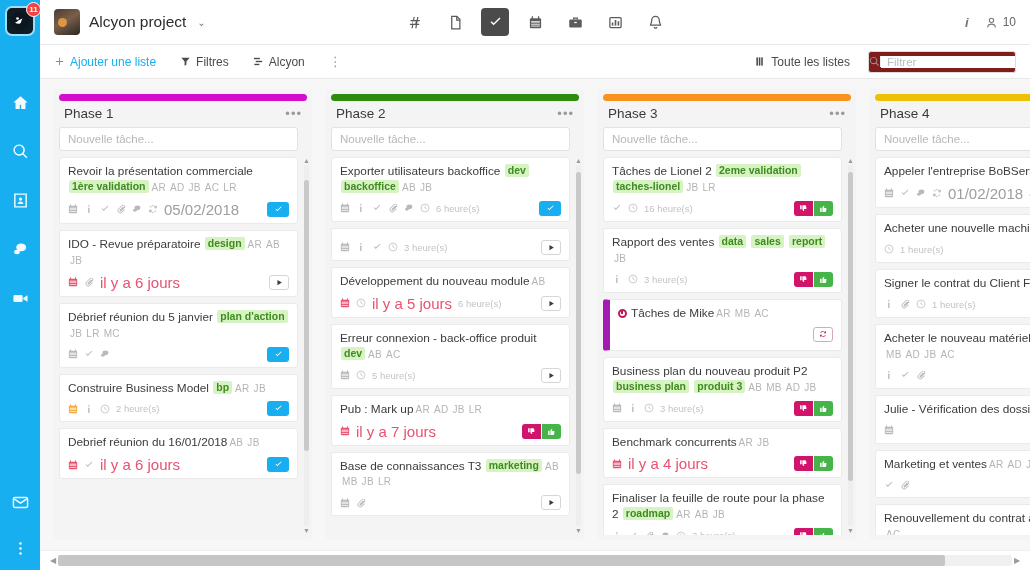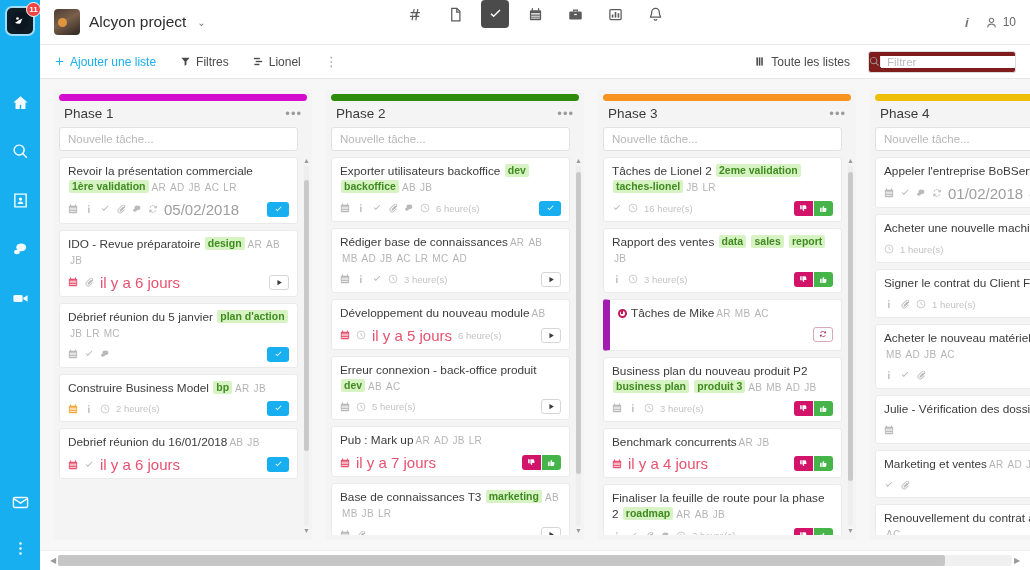--- a/index.html
+++ b/index.html
@@ -35,21 +35,21 @@
   .rail-ic { width:20px; height:20px; opacity:.95; display:flex; align-items:center; justify-content:center; }
   .rail-ic svg { width:17px; height:17px; fill:#ffffff; }
   .rail-bottom { margin-top:auto; display:flex; flex-direction:column; gap:26px; align-items:center; padding-bottom:12px; }
 
   
   .main { flex:1; display:flex; flex-direction:column; min-width:0; }
 
   
   .topbar {
     height:45px; background:#fff; border-bottom:1px solid #e8e8e8;
-    display:flex; padding:0 14px; position:relative;
+    display:flex; align-items:center; padding:0 14px; position:relative;
   }
   .proj { display:flex; align-items:center; gap:9px; }
   .proj-thumb {
     width:26px; height:26px; border-radius:4px;
     background:linear-gradient(150deg,#4b3b33 0%,#7a5f4a 45%,#2b2622 100%);
     position:relative; overflow:hidden;
   }
   .proj-thumb::after {
     content:""; position:absolute; left:4px; top:9px; width:9px; height:9px;
     border-radius:50%; background:#f0a040; opacity:.85;
@@ -351,21 +351,21 @@
             <path d="M3 4h18l-7 8v7l-4 2v-9z"></path>
           </svg>
         <span>Filtres</span>
       </div>
       <div class="tb-item">
         <svg class="gray" viewBox="0 0 24 24">
             <rect x="2" y="4" width="13" height="3"></rect>
             <rect x="6" y="10.5" width="14" height="3"></rect>
             <rect x="3" y="17" width="11" height="3"></rect>
           </svg>
-        <span>Lionel</span>
+        <span>Alcyon</span>
       </div>
       <div class="tb-dots">⋮</div>
 
       <div class="tb-right">
         <div class="tb-item">
           <svg class="gray" viewBox="0 0 24 24">
               <rect x="3" y="3" width="3.4" height="18"></rect>
               <rect x="8.3" y="3" width="3.4" height="18"></rect>
               <rect x="13.6" y="3" width="3.4" height="18"></rect>
             </svg>
@@ -570,21 +570,20 @@
                     </svg>
                     <span class="dur">6 heure(s)</span>
                     <span class="spacer"></span>
                     <div class="btn-done">
                       <svg viewBox="0 0 24 24">
                         <path d="M20 5.5l-11 11-5-5 1.6-1.6L9 13.3 18.4 4z"></path>
                       </svg>
                     </div>
                   </div>
                 </div><div class="card">
-                  <div class="card-title"><span>Rédiger base de connaissances</span><span class="ini">AR</span><span class="ini">AB</span><span class="ini">MB</span><span class="ini">AD</span><span class="ini">JB</span><span class="ini">AC</span><span class="ini">LR</span><span class="ini">MC</span><span class="ini">AD</span></div>
                   <div class="card-meta">
                     <svg viewBox="0 0 24 24">
                       <rect x="2" y="4" width="20" height="18" rx="2"></rect>
                       <rect x="4" y="9" width="16" height="2" fill="#fff"></rect>
                       <rect x="4" y="13" width="16" height="1.6" fill="#fff"></rect>
                       <rect x="4" y="17" width="16" height="1.6" fill="#fff"></rect>
                       <rect x="5" y="1" width="2.4" height="5"></rect>
                       <rect x="16.6" y="1" width="2.4" height="5"></rect>
                     </svg>
                     <svg viewBox="0 0 24 24">

